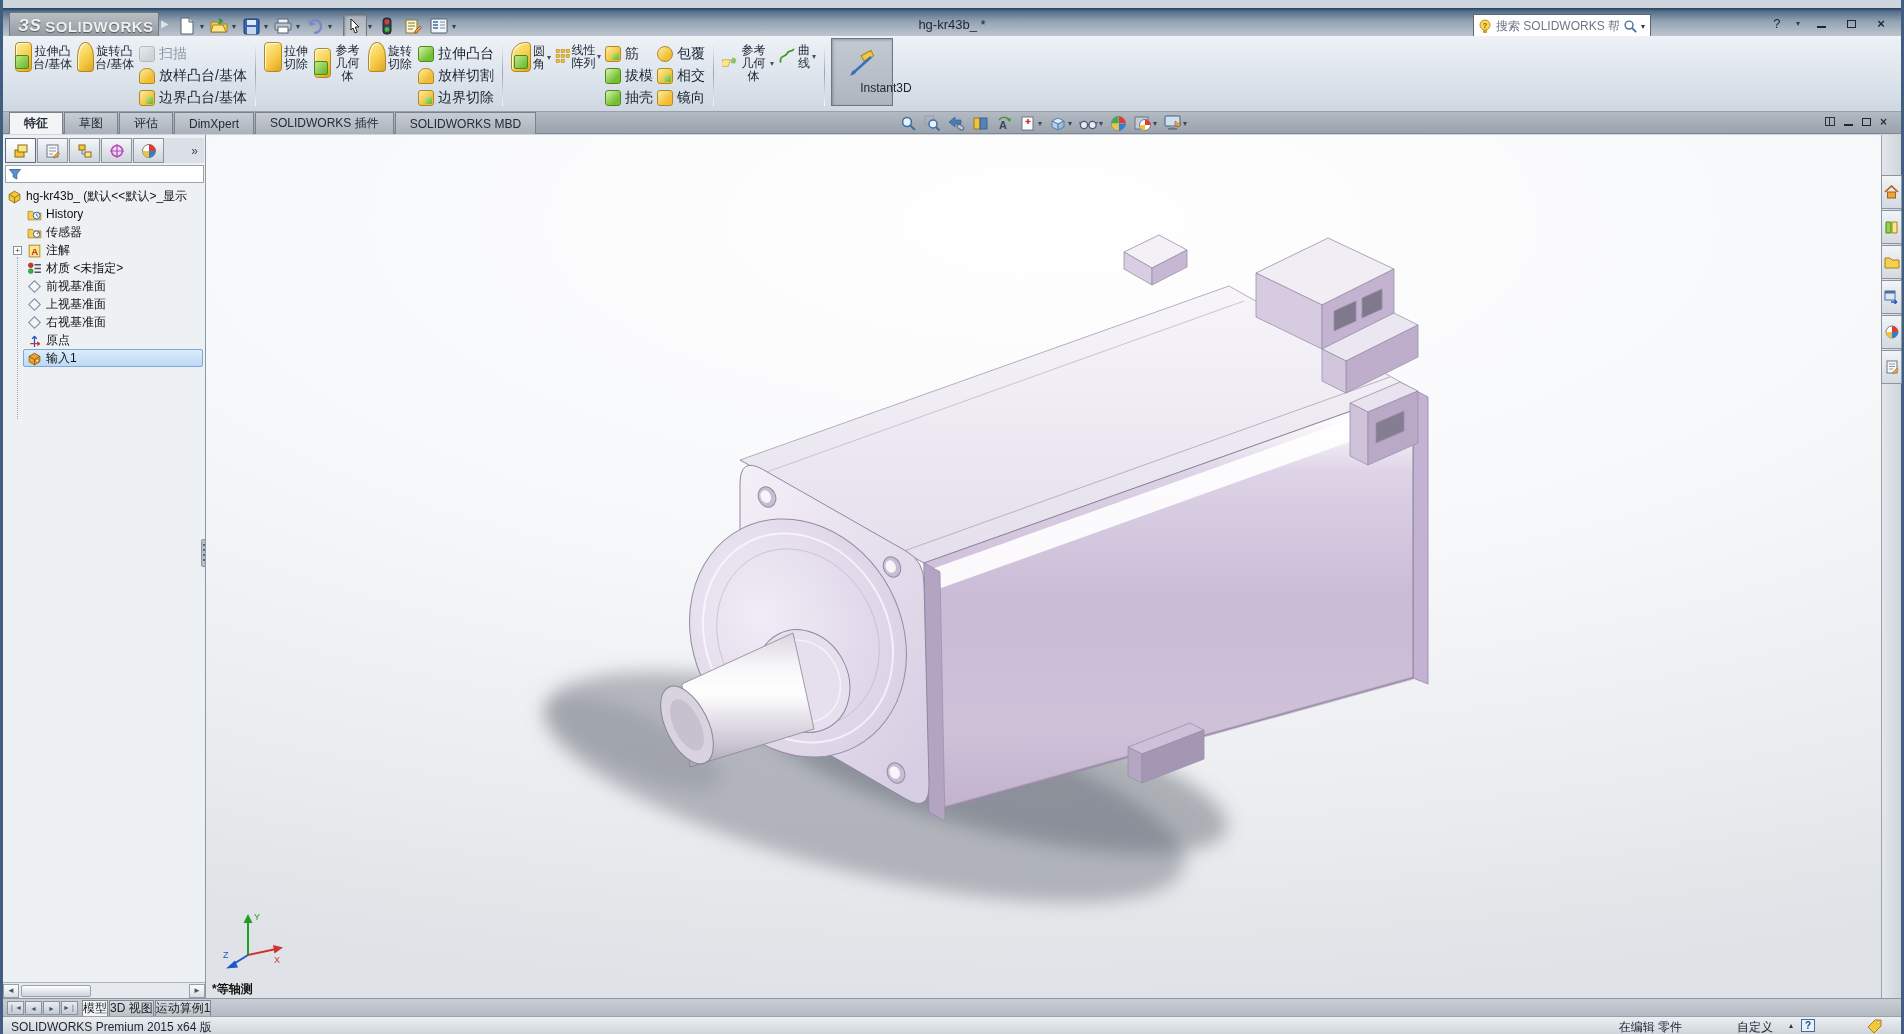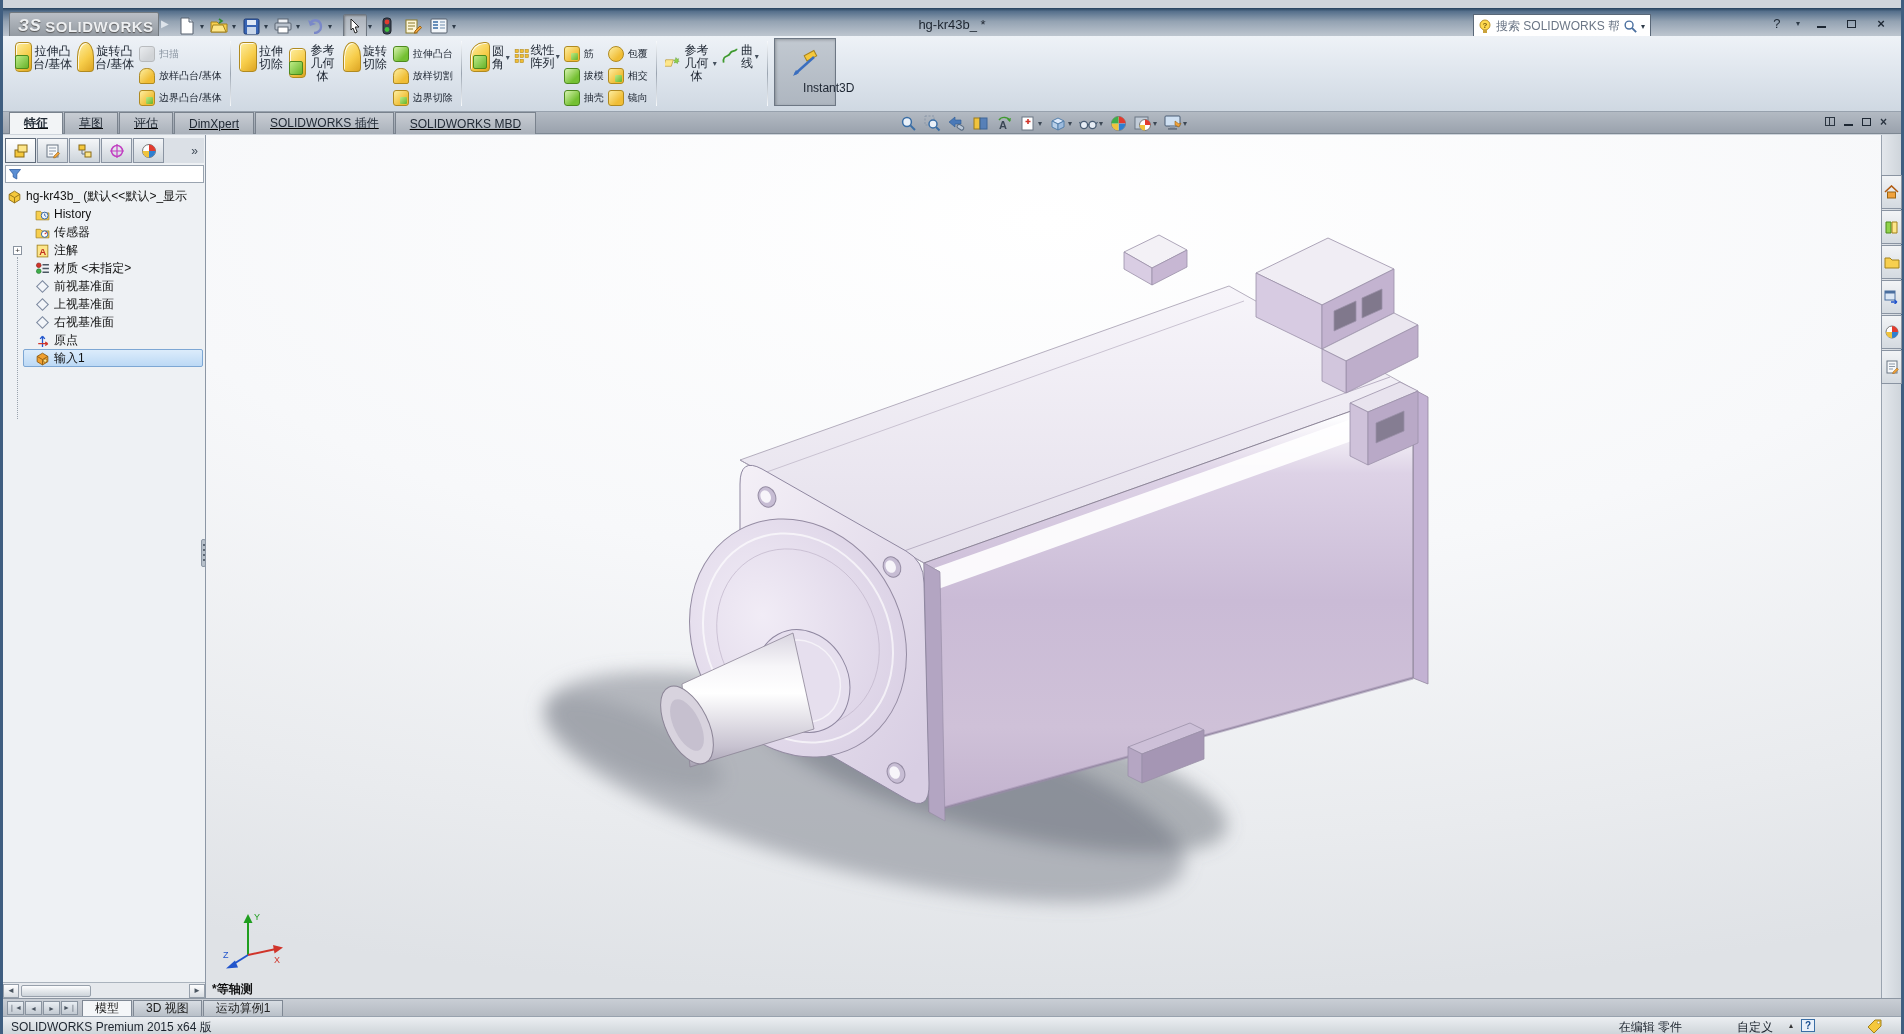--- a/index.html
+++ b/index.html
@@ -33,42 +33,42 @@
   
   #ribbon { position:absolute; left:0; top:36px; width:100%; height:76px;
     background:linear-gradient(180deg,#eef2f7 0%,#dde4ec 55%,#cfd8e2 100%); border-bottom:1px solid #97a1ad;
     display:flex; align-items:stretch; padding:2px 0 2px 6px; }
   .rgroup { display:flex; align-items:flex-start; padding:2px 6px; gap:4px; }
   .rdiv { width:1px; background:linear-gradient(180deg,#f8fafc,#9aa4b0,#f8fafc); margin:3px 2px; }
   .rbig { display:flex; flex-direction:row; align-items:center; width:58px; padding-top:2px; cursor:default; }
   .rbig .rlbl { font-size:12px; line-height:13px; text-align:center; color:#1c2430; margin-top:2px; }
   .rcaret { font-size:8px; color:#45505d; margin-top:1px; }
   .rstack { display:flex; flex-direction:column; justify-content:flex-start; gap:3px; padding-top:4px; }
-  .rsmall { display:flex; align-items:center; gap:4px; height:19px; font-size:10px; color:#1c2430; white-space:nowrap; }
+  .rsmall { display:flex; align-items:center; gap:4px; height:19px; font-size:14px; color:#1c2430; white-space:nowrap; }
   .rsmall.dis { color:#8e99a5; }
   .rsmall.dis .rsico { filter:grayscale(1); opacity:.5; }
   .rico { width:30px; height:30px; border-radius:4px; position:relative;
     background:linear-gradient(135deg,#fdeea0 0%,#f7cd4a 55%,#dca423 100%); border:1px solid #b08a20;
     box-shadow:inset 1px 1px 0 rgba(255,255,255,.8); }
   .rico.mix::after { content:""; position:absolute; right:2px; bottom:2px; width:12px; height:12px; border-radius:2px;
     background:linear-gradient(135deg,#bdeb86,#66b32a); border:1px solid #4d8a1d; }
   .rsico { width:16px; height:16px; border-radius:3px; flex:0 0 16px;
     background:linear-gradient(135deg,#fdeea0,#f0bd35 70%); border:1px solid #b08a20; position:relative; }
   .rsico.grn { background:linear-gradient(135deg,#d8f3b0,#74c032 70%); border-color:#4d8a1d; }
   .rsico.mix::after { content:""; position:absolute; right:1px; bottom:1px; width:7px; height:7px;
     background:linear-gradient(135deg,#bdeb86,#66b32a); border-radius:1px; }
   #instant3d { margin-left:4px; width:62px; height:68px; background:linear-gradient(180deg,#c2c9d1,#aeb6c0);
     border:1px solid #6d7784; box-shadow:inset 1px 1px 3px rgba(0,0,0,.25);
     display:flex; flex-direction:column; align-items:center; justify-content:center; gap:4px; }
   #instant3d .rlbl { font-size:12px; color:#1c2430;margin-left:48px; }
 
   
   #tabrow { position:absolute; left:0; top:112px; width:100%; height:22px;
     background:linear-gradient(180deg,#b3bac3,#9aa2ad); border-bottom:1px solid #7e8893; }
-  .rtabs { position:absolute; left:6px; top:0; height:22px; display:flex;text-decoration:underline; }
+  .rtabs { position:absolute; left:6px; top:0; height:22px; display:flex; }
   .rtab { height:22px; padding:0 14px; font-size:12px; color:#222b36; display:flex; align-items:center;
     background:linear-gradient(180deg,#c8cdd4,#aab1ba); border:1px solid #79828d; border-bottom:none; margin-right:1px; }
   .rtab.active { background:#f2f4f6; font-weight:bold; }
   #hud { position:absolute; left:895px; top:1px; height:20px; display:flex; align-items:center; gap:3px; }
   .hudbtn { display:flex; align-items:center; gap:1px; padding:1px 2px; border-radius:2px; }
   .hcaret { font-size:8px; color:#3c4document; }
   .hcaret { font-size:8px; color:#3c4754; }
   #docwin { position:absolute; right:14px; top:3px; display:flex; gap:9px; align-items:center; }
   #docwin span { color:#2a3440; font-size:12px; line-height:14px; }
   .splitglyph { display:inline-block; width:10px; height:9px; border:1.5px solid #2a3440; position:relative; }
@@ -80,21 +80,21 @@
   #lpanel { position:relative; width:203px; height:100%; background:#eef1f4; border-right:1px solid #8c97a5; flex:0 0 203px; }
   #ptabs { position:absolute; left:2px; top:3px; height:25px; display:flex; gap:1px; width:199px; background:#dbe0e6; }
   .ptab { width:31px; height:25px; background:linear-gradient(180deg,#f4f6f8,#cdd4db); border:1px solid #8a94a2;
     display:flex; align-items:center; justify-content:center; }
   .ptab.active { background:linear-gradient(180deg,#ffffff,#e4e9ee); border-color:#5f6b7a; }
   .ptab-more { margin-left:auto; font-size:12px; color:#3d4document; }
   .ptab-more { margin-left:auto; font-size:12px; color:#3d4document5; display:flex; align-items:center; padding:0 6px; color:#3d4855; }
   #pfilter { position:absolute; left:2px; top:30px; width:199px; height:18px; background:#fff; border:1px solid #9aa4b0;
     display:flex; align-items:center; padding-left:2px; }
   #tree { position:absolute; left:0; top:52px; width:100%; bottom:18px; overflow:hidden; font-size:12px; color:#111; }
-  .trow { display:flex; align-items:center; height:18px; padding-left:32px; gap:4px; white-space:nowrap; position:relative; }
+  .trow { display:flex; align-items:center; height:18px; padding-left:24px; gap:4px; white-space:nowrap; position:relative; }
   .trow.root { padding-left:4px; }
   .trow .texp { position:absolute; left:10px; width:9px; height:9px; border:1px solid #8a94a0; background:#fff;
     font-size:8px; line-height:7px; text-align:center; color:#333; }
   .trow.sel .tsel { position:absolute; left:20px; right:2px; top:0; bottom:0;
     background:linear-gradient(180deg,#dcecfb,#bcd9f5); border:1px solid #7da7d4; border-radius:2px; }
   .tic { width:15px; height:15px; flex:0 0 15px; position:relative; z-index:1; }
   .tlbl { position:relative; z-index:1; overflow:hidden; text-overflow:clip; }
   .treeline { position:absolute; left:14px; top:70px; bottom:0; border-left:1px dotted #9aa3ad; height:162px; }
   #hscroll { position:absolute; left:0; bottom:0; width:100%; height:16px; background:#e6e9ed; border-top:1px solid #aab3bd;
     display:flex; align-items:center; }
@@ -116,21 +116,21 @@
   #rstrip { position:relative; width:20px; flex:0 0 20px; background:linear-gradient(90deg,#e3e7ec,#cfd5db); border-left:1px solid #9aa4b0; }
   .rsbtn { position:absolute; left:-1px; width:21px; height:34px; background:linear-gradient(180deg,#f2f4f6,#d4dae0);
     border:1px solid #8a94a2; display:flex; align-items:center; justify-content:center; }
 
   
   #dtabs { position:absolute; left:0; top:998px; width:100%; height:18px; background:linear-gradient(180deg,#c9ced5,#b4bac2);
     border-top:1px solid #8c96a2; display:flex; align-items:flex-end; }
   .navbtns { display:flex; gap:1px; margin:0 4px 1px 4px; }
   .nbtn { width:17px; height:14px; background:linear-gradient(180deg,#e9eef3,#c3cad2); border:1px solid #8a94a0;
     font-size:7px; color:#4a5460; display:flex; align-items:center; justify-content:center; }
-  .dtab { height:16px; padding:0 12px; font-size:12px; color:#222; background:linear-gradient(180deg,#d8dde3,#b9c0c8);
+  .dtab { height:16px; padding:0 0; font-size:12px; color:#222; background:linear-gradient(180deg,#d8dde3,#b9c0c8);
     border:1px solid #7f8894; border-bottom:none; margin-right:1px; display:flex; align-items:center; }
   .dtab.active { background:#f4f6f8; }
 
   
   #statusbar { position:absolute; left:0; top:1016px; width:100%; height:18px;
     background:linear-gradient(180deg,#eceff2,#cfd5da); border-top:1px solid #98a2ae; font-size:12px; color:#1c242e; }
   #statusbar .sleft { position:absolute; left:8px; top:2px; }
   #status-mode { position:absolute; right:219px; top:2px; }
   #status-custom { position:absolute; right:128px; top:2px; }
   #status-custom-caret { position:absolute; right:108px; top:4px; font-size:8px; color:#333; }

